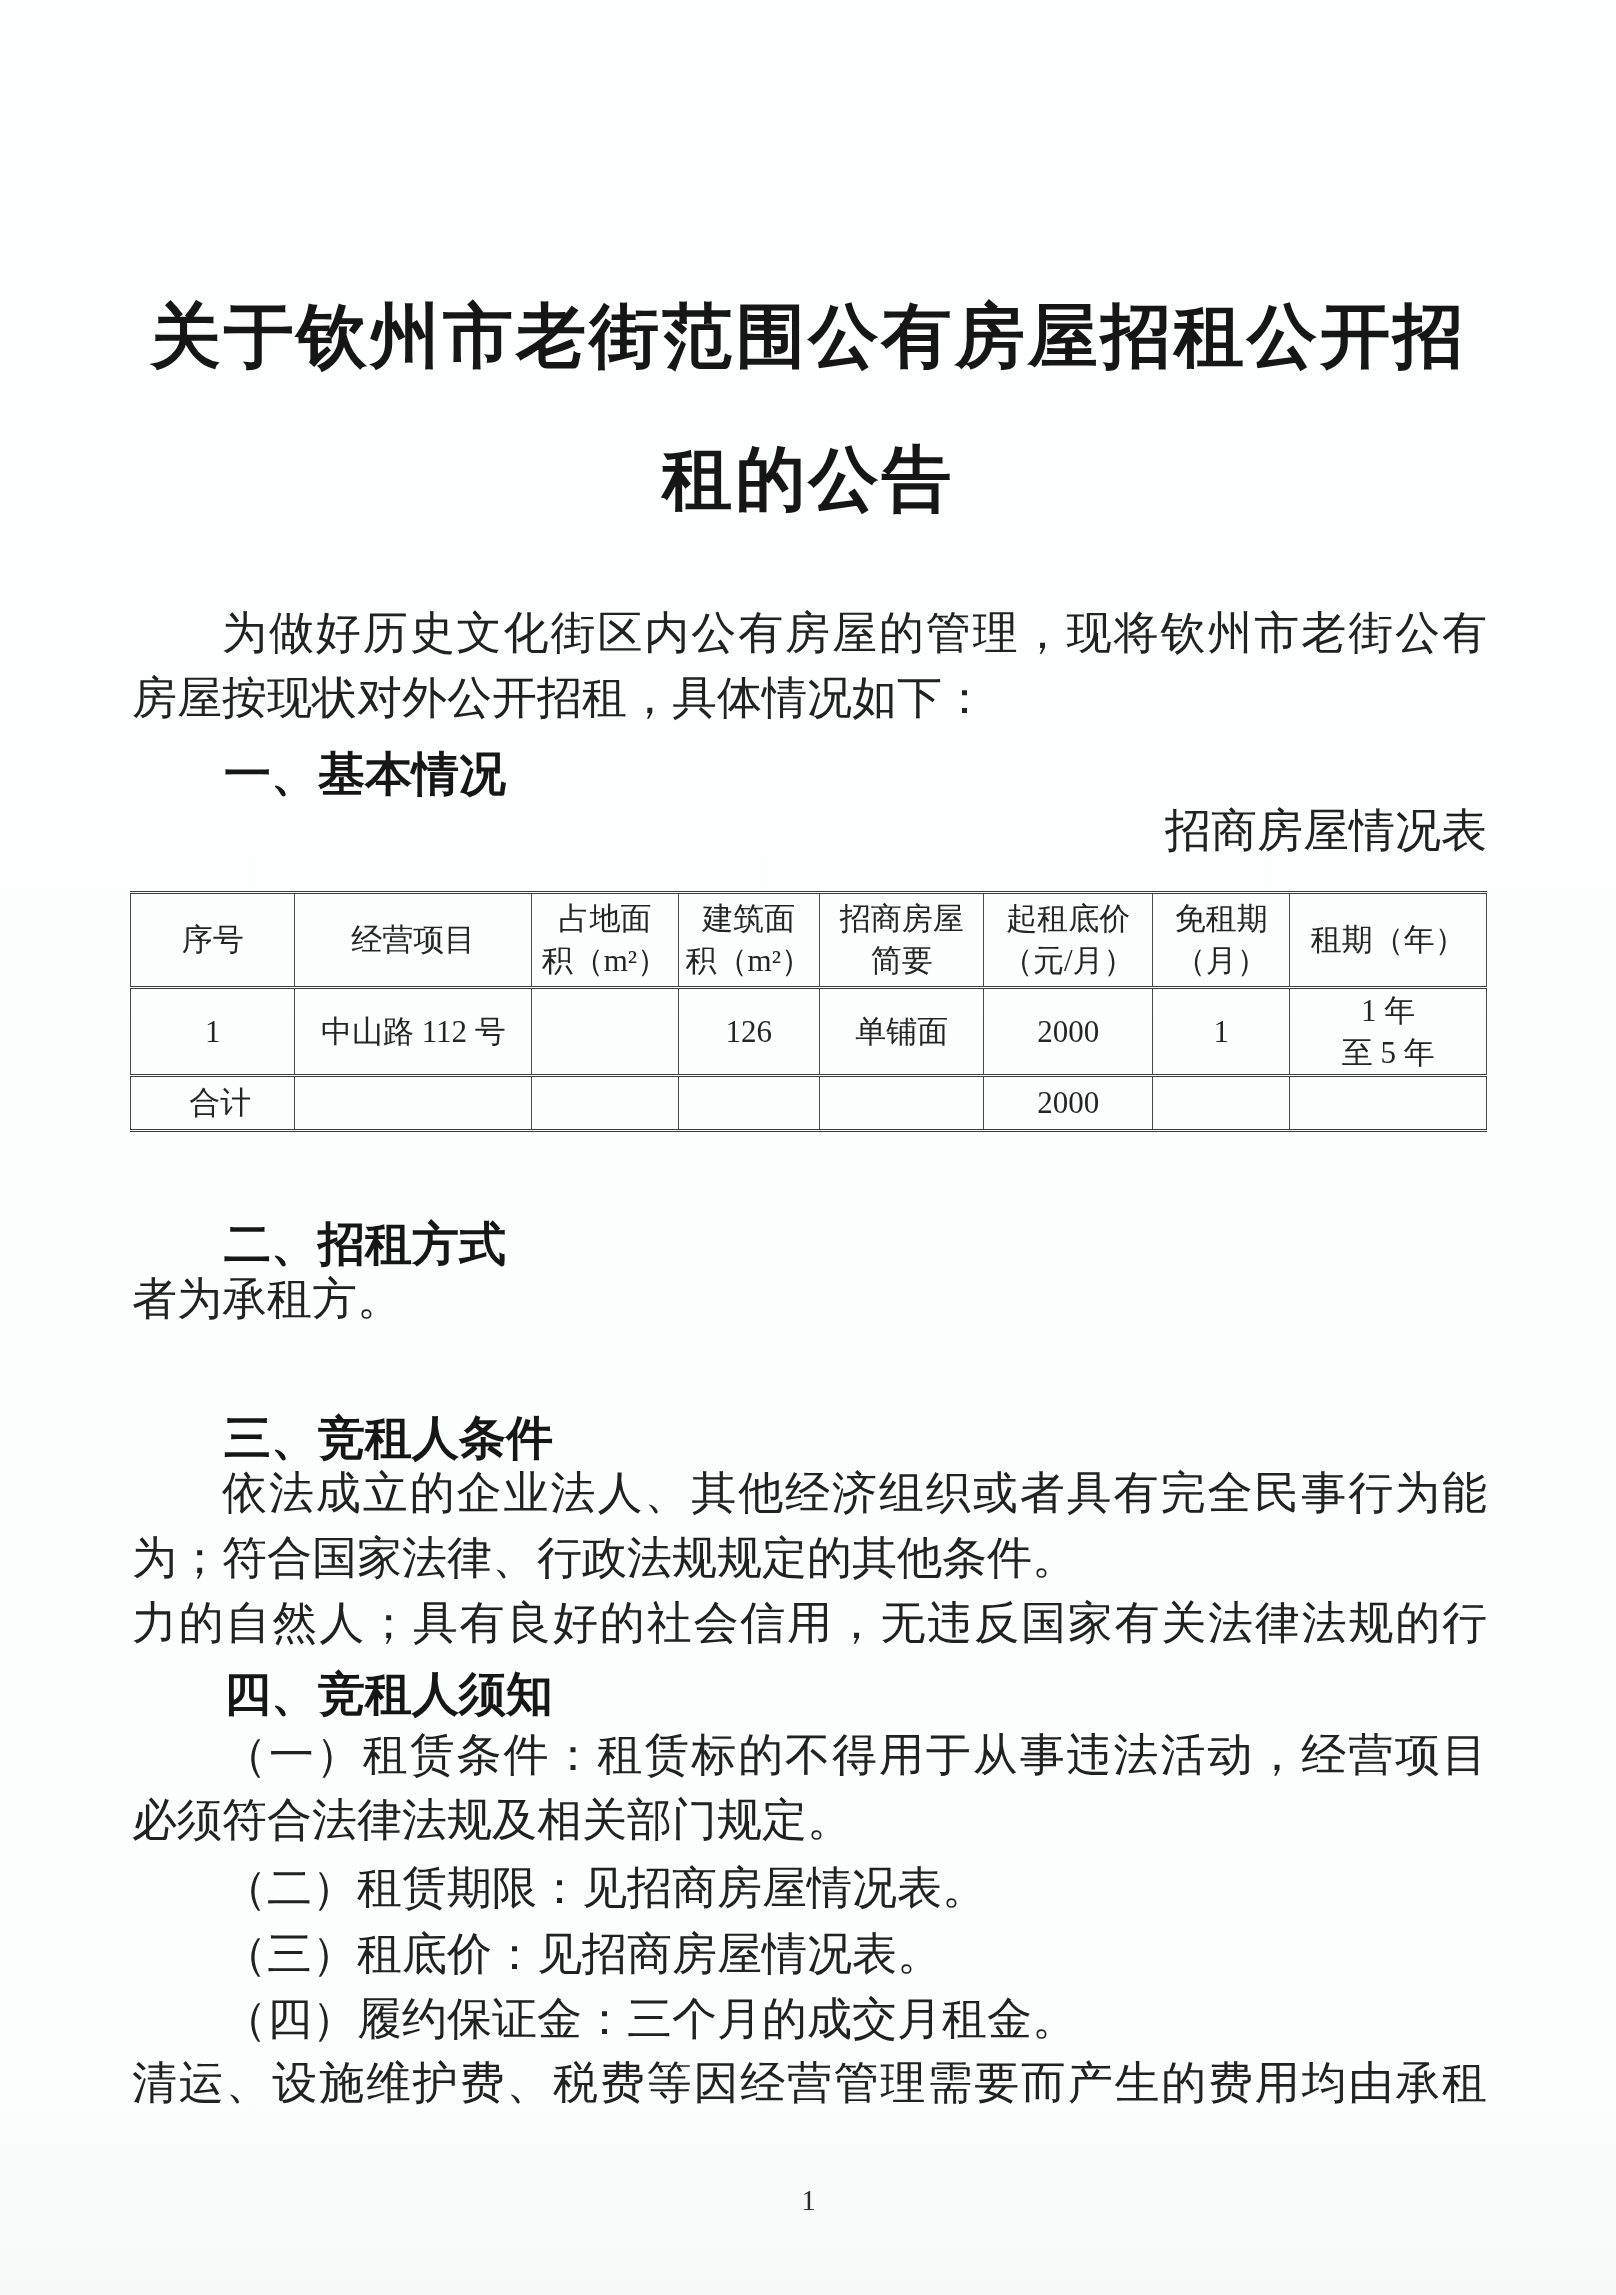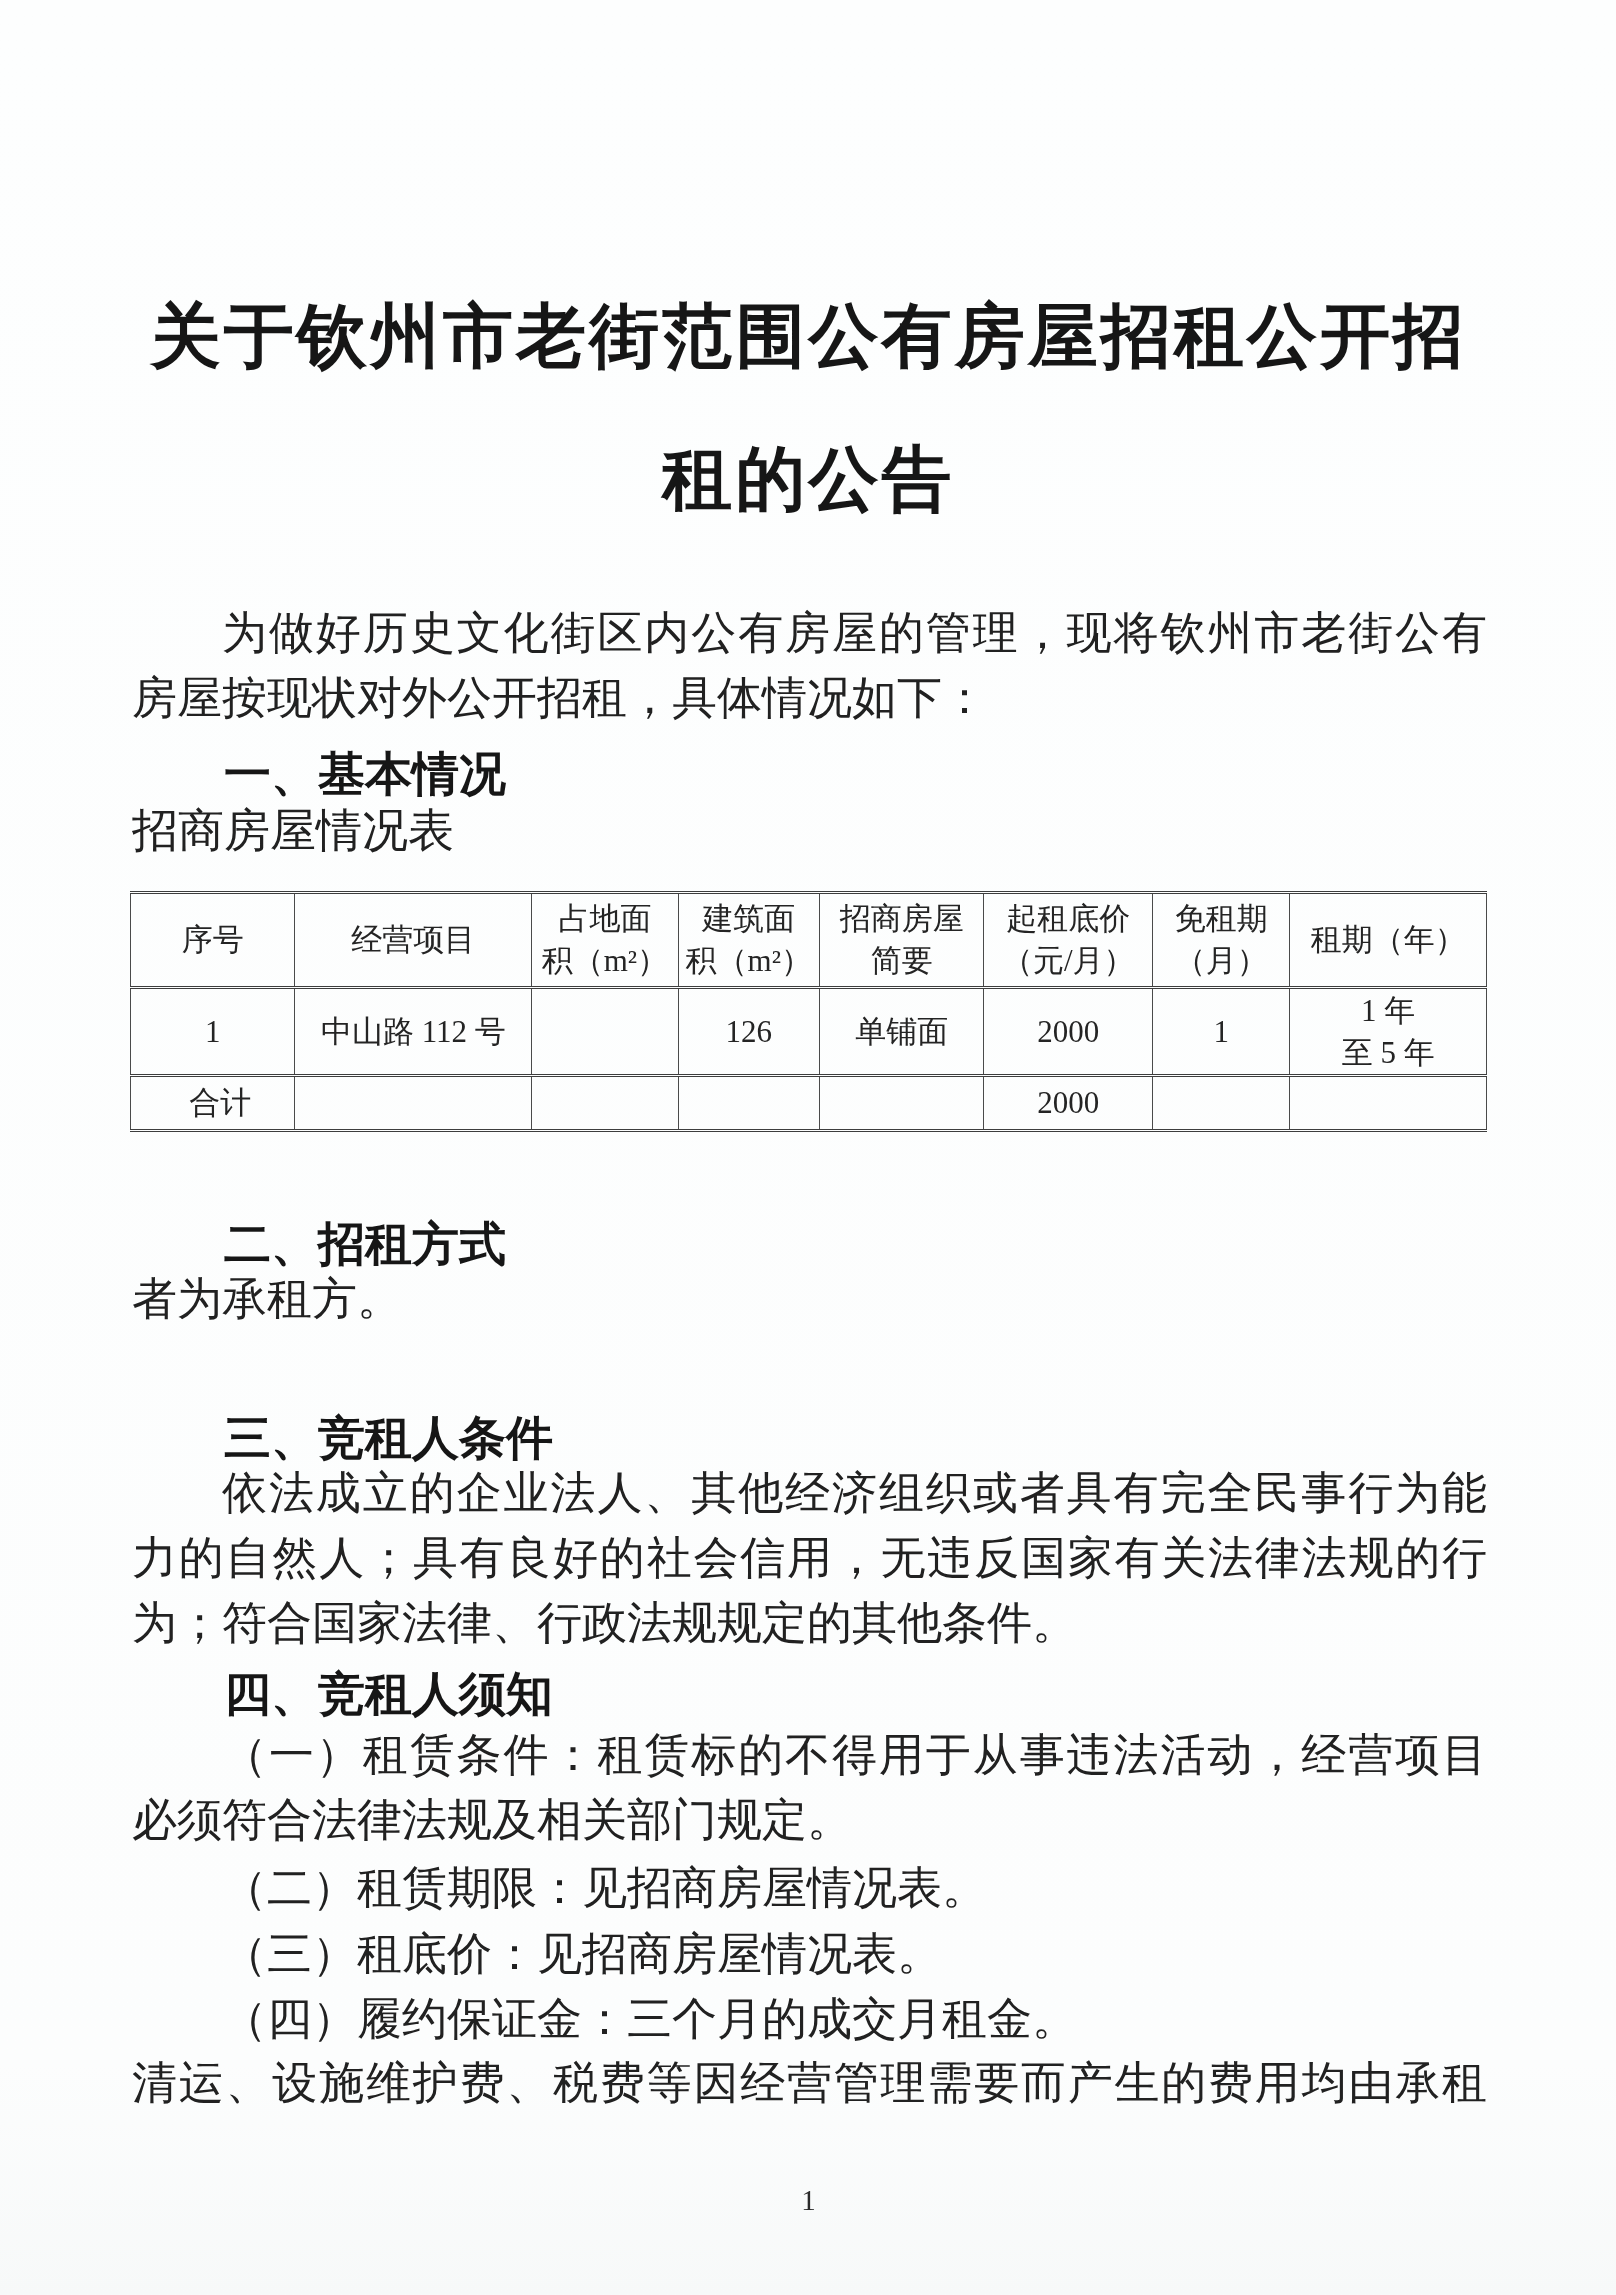--- a/index.html
+++ b/index.html
@@ -28,21 +28,21 @@
     margin:0;
   }
   .line{display:block;height:65px;}
   .fill{text-align:justify;text-align-last:justify;text-justify:inter-character;}
   .indent{text-indent:90px;}
   .heading{
     font-family:"Liberation Sans",sans-serif;
     font-weight:700;font-size:47px;line-height:65px;
     color:#161616;text-indent:92px;
   }
-  .table-label{font-size:46px;line-height:65px;}
+  .table-label{font-size:46px;line-height:65px;text-align:right;}
   .housing-table{
     position:absolute;left:130px;top:891px;width:1357px;
     border-collapse:collapse;table-layout:fixed;
     font-size:31px;color:#242424;
   }
   .housing-table td{
     border-left:1.5px solid #4a4a4a;
     border-right:1.5px solid #4a4a4a;
     text-align:center;vertical-align:middle;
     white-space:pre-line;
@@ -132,22 +132,22 @@
   </table>
 
   <h2 class="block heading" style="top:1211px">二、招租方式</h2>
   <p class="block" style="top:1267px">
     <span class="line">者为承租方。</span>
   </p>
 
   <h2 class="block heading" style="top:1405px">三、竞租人条件</h2>
   <p class="block" style="top:1461px">
     <span class="line indent fill">依法成立的企业法人、其他经济组织或者具有完全民事行为能</span>
+    <span class="line">为；符合国家法律、行政法规规定的其他条件。</span>
     <span class="line fill">力的自然人；具有良好的社会信用，无违反国家有关法律法规的行</span>
-    <span class="line">为；符合国家法律、行政法规规定的其他条件。</span>
   </p>
 
   <h2 class="block heading" style="top:1661px">四、竞租人须知</h2>
 
   <p class="block" style="top:1723px">
     <span class="line indent fill">（一）租赁条件：租赁标的不得用于从事违法活动，经营项目</span>
     <span class="line">必须符合法律法规及相关部门规定。</span>
   </p>
   <p class="block" style="top:1856px">
     <span class="line indent">（二）租赁期限：见招商房屋情况表。</span>

